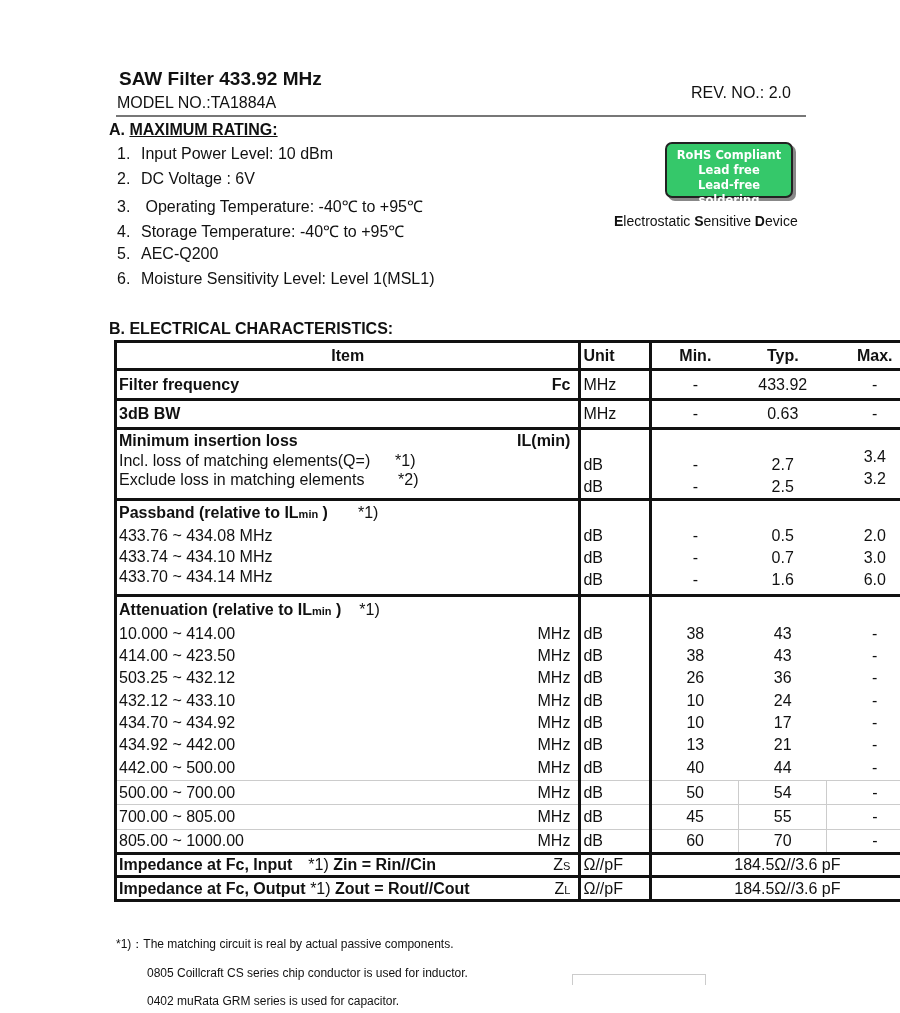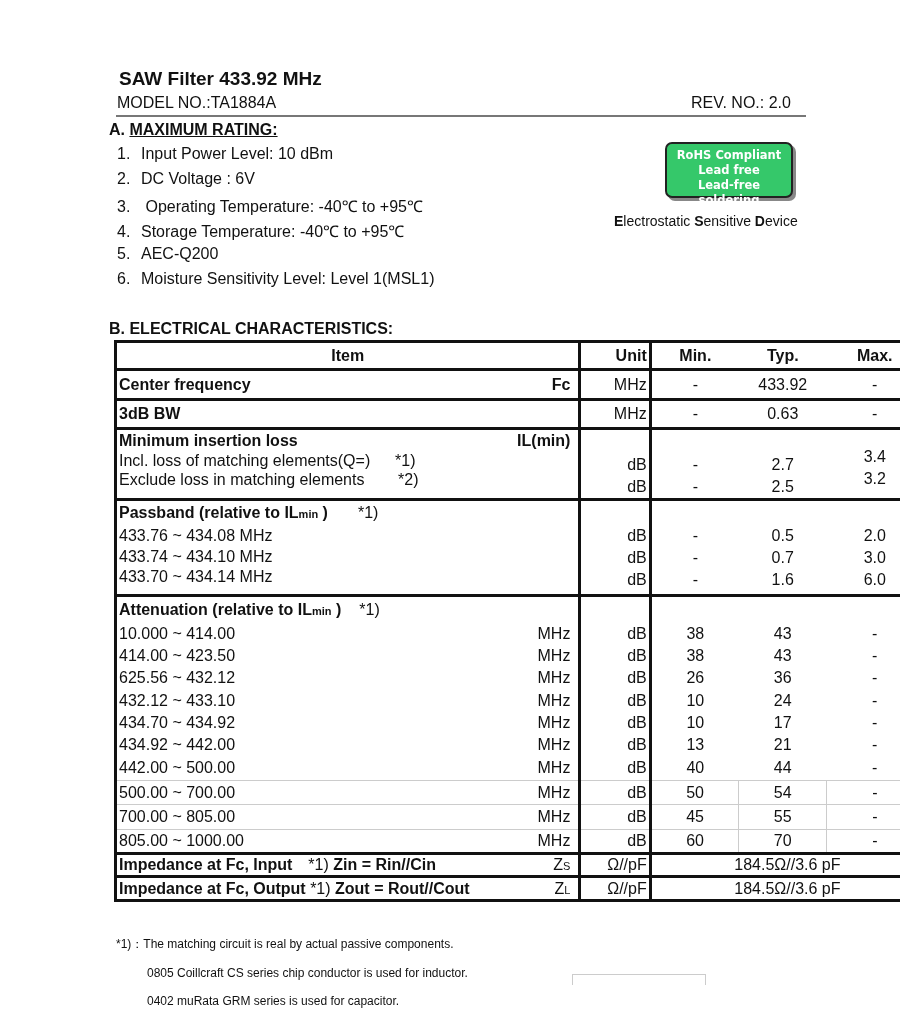--- a/index.html
+++ b/index.html
@@ -1,38 +1,38 @@
 <!DOCTYPE html>
 <html><head>
 <meta charset="utf-8">
 <style>
   html, body { margin:0; padding:0; background:#ffffff; }
   body { width:900px; height:1013px; position:relative; overflow:hidden;
          font-family:"Liberation Sans", sans-serif; color:#111; }
   .abs { position:absolute; }
   #title { left:119px; top:68px; font-size:19px; font-weight:bold; }
   #model { left:117px; top:94px; font-size:16px; }
-  #rev { left:691px; top:94px; font-size:16px; }
+  #rev { left:691px; top:84px; font-size:16px; }
   #hrule { left:116px; top:115px; width:690px; height:2px; background:#777; }
   #secA { left:109px; top:121px; font-size:16px; font-weight:bold; }
   #secA .u { text-decoration:underline; }
   .rating { left:117px; font-size:16px; }
   .rating .num { display:inline-block; width:24px; }
   #rohs { left:665px; top:142px; width:128px; height:56px; background:#35c86a;
           border:2px solid #222; border-radius:7px; box-shadow:3px 3px 0 #888;
           color:#fff; font-family:"DejaVu Sans", sans-serif; font-size:11.5px; font-weight:bold;
           text-align:center; line-height:15px; padding-top:4px; box-sizing:border-box; }
   #esd { left:614px; top:213px; font-size:14px; }
   #secB { left:109px; top:320px; font-size:16px; font-weight:bold; }
 
   table#spec { position:absolute; left:114px; top:340px; width:812px;
                border-collapse:collapse; font-size:16px; }
   #spec td { padding:0 2px; vertical-align:top; }
   #spec .c-item { width:396px; border-left:3px solid #111; border-right:3px solid #111; }
-  #spec .c-unit { width:54px; text-align:right; border-right:3px solid #111; }
+  #spec .c-unit { width:54px; text-align:left; border-right:3px solid #111; }
   #spec .c-min { width:71px; text-align:center; }
   #spec .c-typ { width:71px; text-align:center; }
   #spec .c-max { width:79px; text-align:center; border-right:3px solid #111; }
   #spec tr.top td { border-top:3px solid #111; }
   #spec tr.bot td { border-bottom:3px solid #111; }
   #spec .b { font-weight:bold; }
   .lr { display:flex; justify-content:space-between; padding-right:6px; }
   .sub { font-size:11px; font-weight:bold; }
   .thin td.c-min, .thin td.c-typ { border-right:1px solid #ccc; }
   .thin td { border-top:1px solid #ccc; }
@@ -72,21 +72,21 @@
       <tr class="top bot" style="height:28px">
     <td class="c-item b" style="text-align:center;vertical-align:middle">Item</td>
     <td class="c-unit b" style="vertical-align:middle">Unit</td>
     <td class="c-min b" style="vertical-align:middle">Min.</td>
     <td class="c-typ b" style="vertical-align:middle">Typ.</td>
     <td class="c-max b" style="vertical-align:middle">Max.</td>
   </tr>
   <tr class="bot" style="height:30px">
     <td class="c-item b" style="vertical-align:middle">
           <div class="lr">
-            <span>Center frequency</span>
+            <span>Filter frequency</span>
             <span>Fc</span>
           </div>
         </td>
     <td class="c-unit" style="vertical-align:middle">MHz</td>
     <td class="c-min" style="vertical-align:middle">-</td>
     <td class="c-typ" style="vertical-align:middle">433.92</td>
     <td class="c-max" style="vertical-align:middle">-</td>
   </tr>
   <tr class="bot" style="height:29px">
     <td class="c-item b" style="vertical-align:middle">3dB BW</td>
@@ -181,21 +181,21 @@
           </div>
         </td>
         <td class="c-unit" style="vertical-align:middle">dB</td>
         <td class="c-min" style="vertical-align:middle">38</td>
         <td class="c-typ" style="vertical-align:middle">43</td>
         <td class="c-max" style="vertical-align:middle">-</td>
       </tr>
       <tr style="height: 22.3px;">
         <td class="c-item" style="vertical-align:middle">
           <div class="lr">
-            <span>625.56 ~ 432.12</span>
+            <span>503.25 ~ 432.12</span>
             <span>MHz</span>
           </div>
         </td>
         <td class="c-unit" style="vertical-align:middle">dB</td>
         <td class="c-min" style="vertical-align:middle">26</td>
         <td class="c-typ" style="vertical-align:middle">36</td>
         <td class="c-max" style="vertical-align:middle">-</td>
       </tr>
       <tr style="height: 22.3px;">
         <td class="c-item" style="vertical-align:middle">

